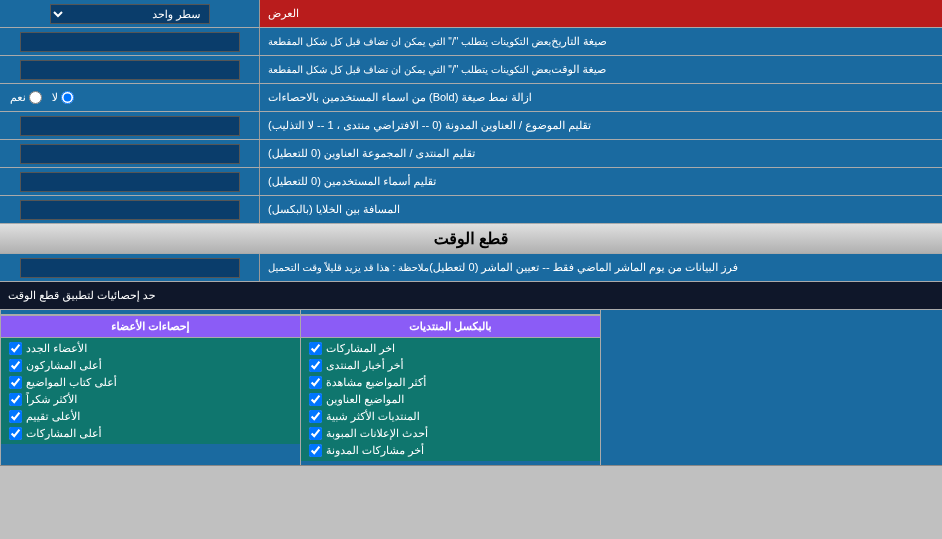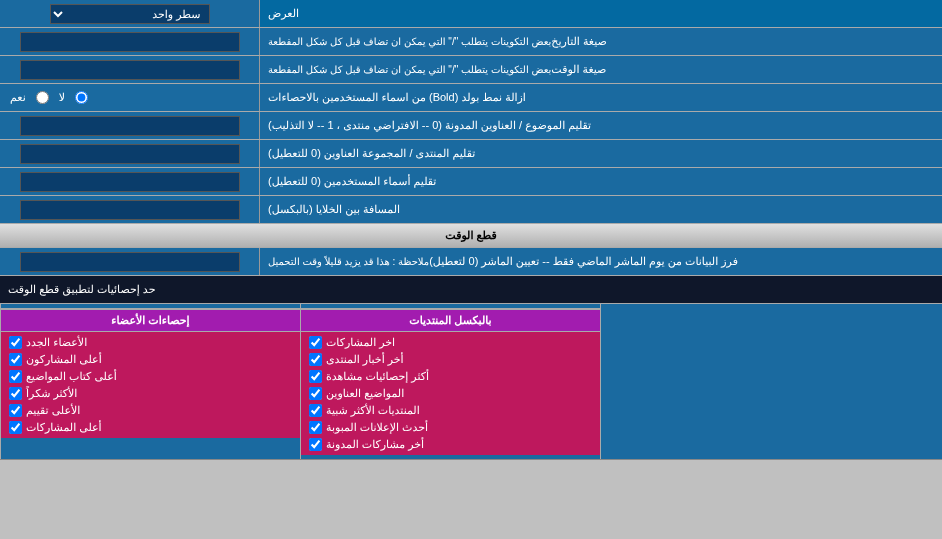--- a/index.html
+++ b/index.html
@@ -50,21 +50,21 @@
       font-size: 12px;
       text-align: center;
       direction: ltr;
     }
     .section-header {
       background: linear-gradient(to bottom, #e0e0e0, #b0b0b0);
       color: #000;
       font-weight: bold;
       text-align: center;
       padding: 5px 0;
-      font-size: 11px;
+      font-size: 16px;
       border-bottom: 1px solid #aaa;
       display: flex;
       align-items: center;
       justify-content: center;
     }
     .radio-row {
       background: #1a6aa0;
       display: flex;
       align-items: center;
       justify-content: flex-end;
@@ -72,35 +72,35 @@
       gap: 10px;
       width: 260px;
       min-width: 260px;
       border-right: 1px solid #999;
     }
     .radio-row label {
       color: #fff;
       font-size: 11px;
       display: flex;
       align-items: center;
-      gap: 10px;
+      gap: 3px;
     }
     .radio-row input[type="radio"] {
       margin: 0;
     }
     
     .top-row {
       display: flex;
       flex-direction: row;
       border-bottom: 1px solid #aaa;
       min-height: 28px;
       align-items: stretch;
     }
     .top-label {
-      background: #0369a1;
+      background: #b91c1c;
       color: #fff;
       flex: 1;
       display: flex;
       align-items: center;
       justify-content: flex-end;
       padding: 4px 8px;
       font-size: 11px;
     }
     .top-select-area {
       background: #1a6aa0;
@@ -129,31 +129,31 @@
     }
     .stats-col {
       flex: 1;
       border-left: 1px solid #aaa;
       padding: 4px 0;
     }
     .stats-col:last-child {
       border-left: none;
     }
     .stats-col-header {
-      background: #a21caf;
+      background: #8b5cf6;
       color: #fff;
       font-weight: bold;
       text-align: center;
       padding: 4px 6px;
       font-size: 11px;
       border-bottom: 1px solid #aaa;
       border-top: 2px solid #aaa;
     }
     .stats-col-items {
-      background: #be185d;
+      background: #0f766e;
       padding: 2px 4px;
     }
     .stats-item {
       display: flex;
       align-items: center;
       justify-content: flex-end;
       padding: 2px 4px;
       color: #fff;
       font-size: 11px;
       gap: 4px;
@@ -207,21 +207,21 @@
       <br>
       <span style="font-size:10px;">بعض التكوينات يتطلب "/" التي يمكن ان تضاف قبل كل شكل المقطعة</span>
     </div>
     <div class="row-input">
       <input type="text" style="">
     </div>
   </div>
 
   <div class="row">
     <div class="row-label">
-      <span>ازالة نمط بولد (Bold) من اسماء المستخدمين بالاحصاءات</span>
+      <span>ازالة نمط صيغة (Bold) من اسماء المستخدمين بالاحصاءات</span>
     </div>
     <div class="radio-row">
       <label>
         <input type="radio" name="bold" checked="" style="">
         <span>لا</span>
       </label>
       <label>
         <input type="radio" name="bold" style="">
         <span>نعم</span>
       </label>
@@ -299,21 +299,21 @@
       <div class="stats-col-items">
         <div class="stats-item">
           <span>اخر المشاركات</span>
           <input type="checkbox" checked="" style="">
         </div>
         <div class="stats-item">
           <span>أخر أخبار المنتدى</span>
           <input type="checkbox" checked="" style="">
         </div>
         <div class="stats-item">
-          <span>أكثر إحصائيات مشاهدة</span>
+          <span>أكثر المواضيع مشاهدة</span>
           <input type="checkbox" checked="" style="">
         </div>
         <div class="stats-item">
           <span>المواضيع العناوين</span>
           <input type="checkbox" checked="" style="">
         </div>
         <div class="stats-item">
           <span>المنتديات الأكثر شبية</span>
           <input type="checkbox" checked="" style="">
         </div>

